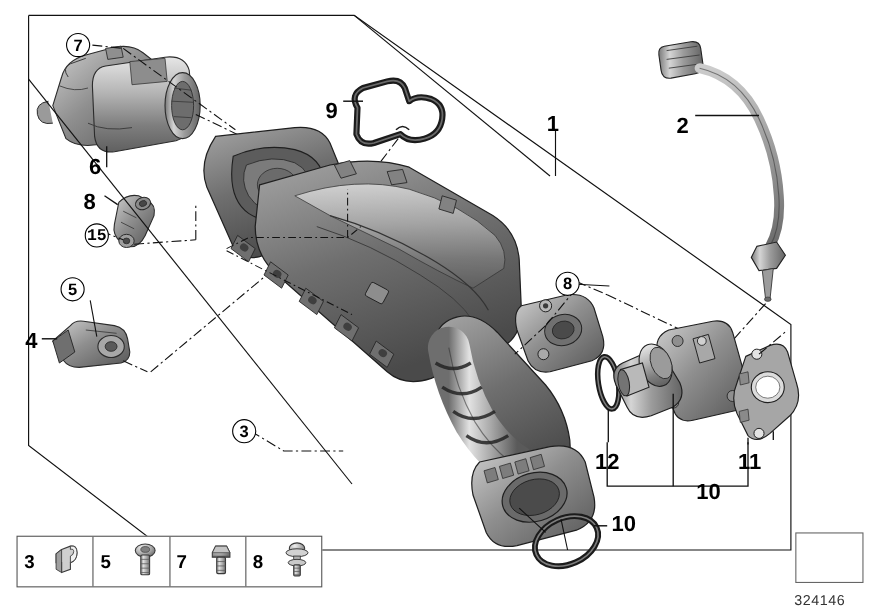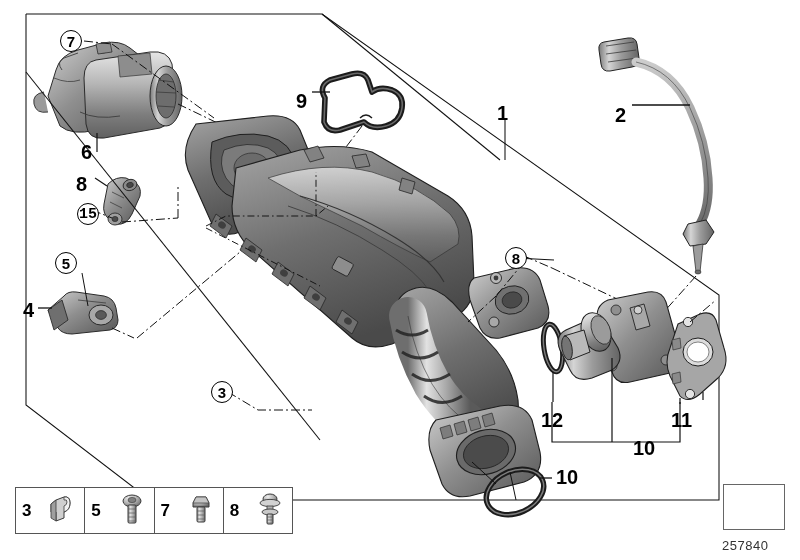--- a/index.html
+++ b/index.html
@@ -419,14 +419,14 @@
               <line x1="11" y1="29" x2="17" y2="29"></line>
             <line x1="11" y1="32" x2="17" y2="32"></line>
           </g>
         </svg>
       </span>
     </div>
   </div>
 
   <div class="arrowbox"></div>
 
-  <div class="partno">257840</div>
+  <div class="partno">324146</div>
 </div>
 
 </body></html>

